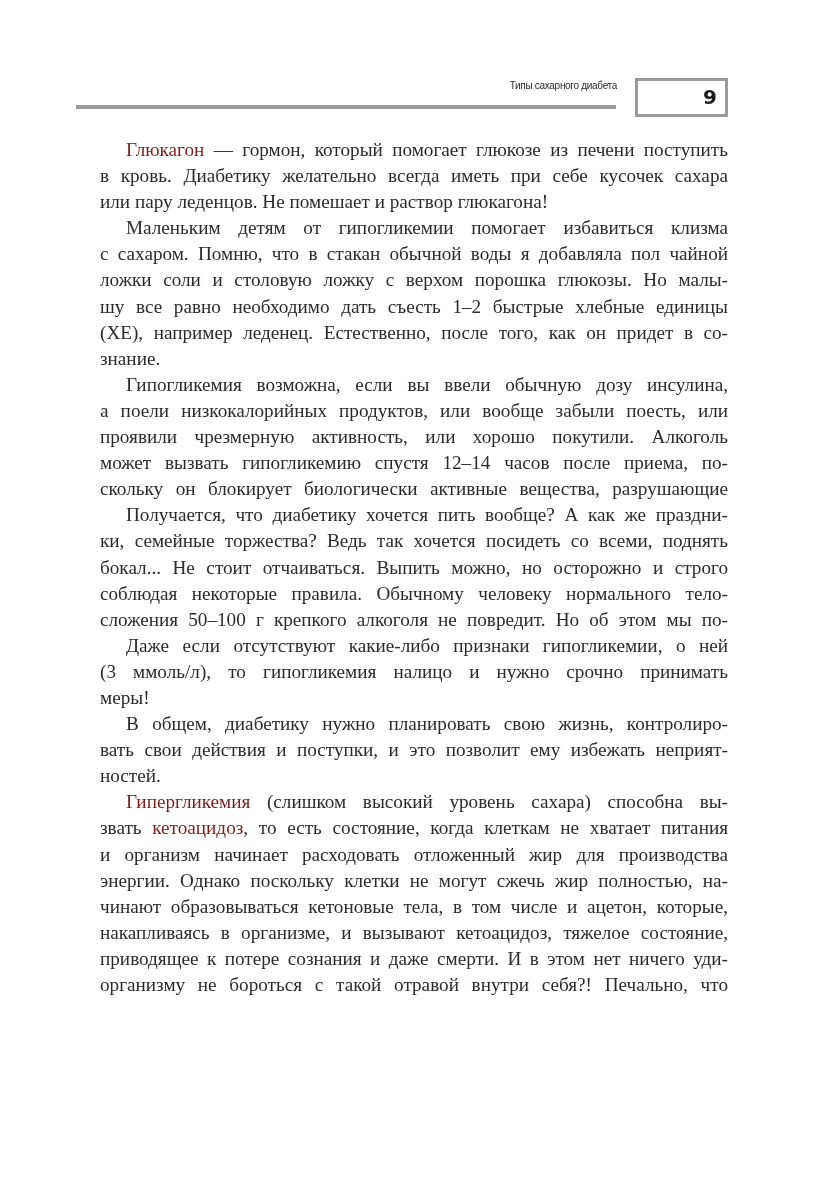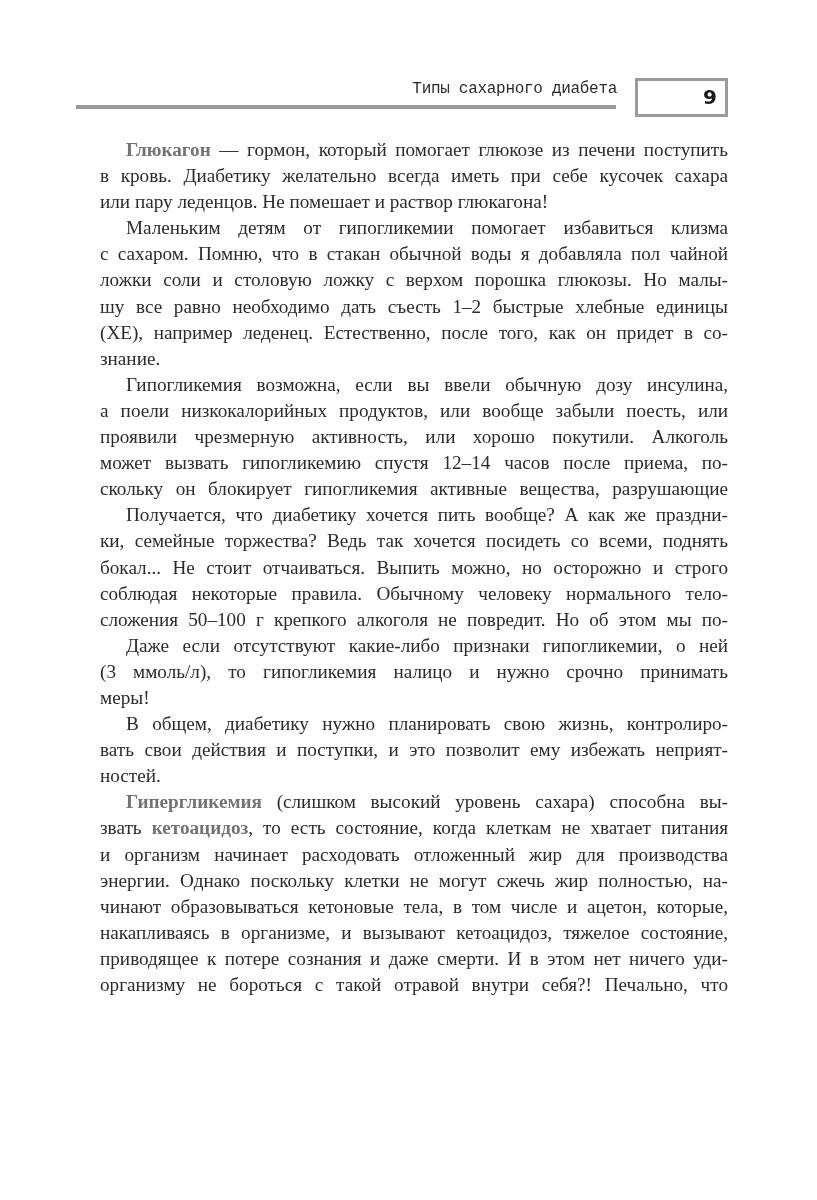--- a/index.html
+++ b/index.html
@@ -3,41 +3,41 @@
 <meta charset="utf-8">
 <style>
   html, body { margin: 0; padding: 0; background: #ffffff; }
   body { width: 817px; height: 1200px; position: relative; overflow: hidden; }
   .header-rule {
     position: absolute; left: 76px; top: 105px; width: 540px; height: 4px;
     background: #9a9a9a;
   }
   .running-title {
     position: absolute; right: 200px; top: 80px;
-    font-family: Liberation Mono, monospace; font-size: 16px; color: #2a2a2a;
+    font-family: Liberation Sans, sans-serif; font-size: 10px; color: #2a2a2a;
     letter-spacing: -0.3px;
   }
   .page-box {
     position: absolute; left: 635px; top: 78px; width: 87px; height: 33px;
     border: 3px solid #9a9a9a; background: #fff;
   }
   .page-number {
     position: absolute; right: 8px; top: 4px;
     font-family: "DejaVu Sans", sans-serif; font-weight: bold; font-size: 20px; color: #1a1a1a;
   }
   .body-text {
     position: absolute; left: 74px; top: 137px; width: 654px;
     font-family: "Liberation Serif", "DejaVu Serif", serif;
     font-size: 19.2px; line-height: 26.1px; color: #2b2b2b;
     text-align: justify; hyphens: manual;
   }
   .para { margin: 0; text-indent: 26px; }
   .line { display: block; text-align-last: justify; white-space: nowrap; }
   .line.last { text-align-last: left; }
-  b { font-weight: bold; color: #737373; }
+  b { font-weight: normal; color: #7f1d1d; }
 </style>
 </head>
 <body>
 
 <div>
   <div class="header-rule"></div>
   <div class="running-title">Типы сахарного диабета</div>
   <div class="page-box">
     <span class="page-number">9</span>
   </div>
@@ -55,21 +55,21 @@
       <span class="line"><span>ложки соли и столовую ложку с верхом порошка глюкозы. Но малы-</span></span>
       <span class="line"><span>шу все равно необходимо дать съесть 1–2 быстрые хлебные единицы</span></span>
       <span class="line"><span>(ХЕ), например леденец. Естественно, после того, как он придет в со-</span></span>
       <span class="line last"><span>знание.</span></span>
     </div>
     <div class="para">
       <span class="line" style="padding-left: 26px;"><span>Гипогликемия возможна, если вы ввели обычную дозу инсулина,</span></span>
       <span class="line"><span>а поели низкокалорийных продуктов, или вообще забыли поесть, или</span></span>
       <span class="line"><span>проявили чрезмерную активность, или хорошо покутили. Алкоголь</span></span>
       <span class="line"><span>может вызвать гипогликемию спустя 12–14 часов после приема, по-</span></span>
-      <span class="line"><span>скольку он блокирует гипогликемия активные вещества, разрушающие</span></span>
+      <span class="line"><span>скольку он блокирует биологически активные вещества, разрушающие</span></span>
     </div>
     <div class="para">
       <span class="line" style="padding-left: 26px;"><span>Получается, что диабетику хочется пить вообще? А как же праздни-</span></span>
       <span class="line"><span>ки, семейные торжества? Ведь так хочется посидеть со всеми, поднять</span></span>
       <span class="line"><span>бокал... Не стоит отчаиваться. Выпить можно, но осторожно и строго</span></span>
       <span class="line"><span>соблюдая некоторые правила. Обычному человеку нормального тело-</span></span>
       <span class="line"><span>сложения 50–100 г крепкого алкоголя не повредит. Но об этом мы по-</span></span>
     </div>
     <div class="para">
       <span class="line" style="padding-left: 26px;"><span>Даже если отсутствуют какие-либо признаки гипогликемии, о ней</span></span>

